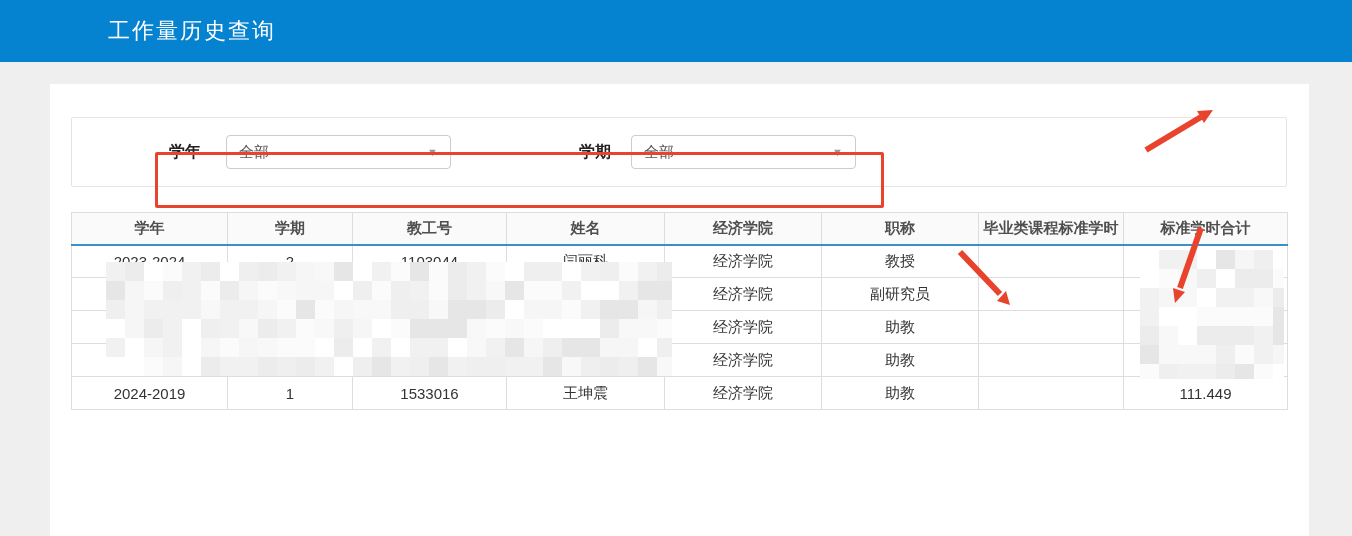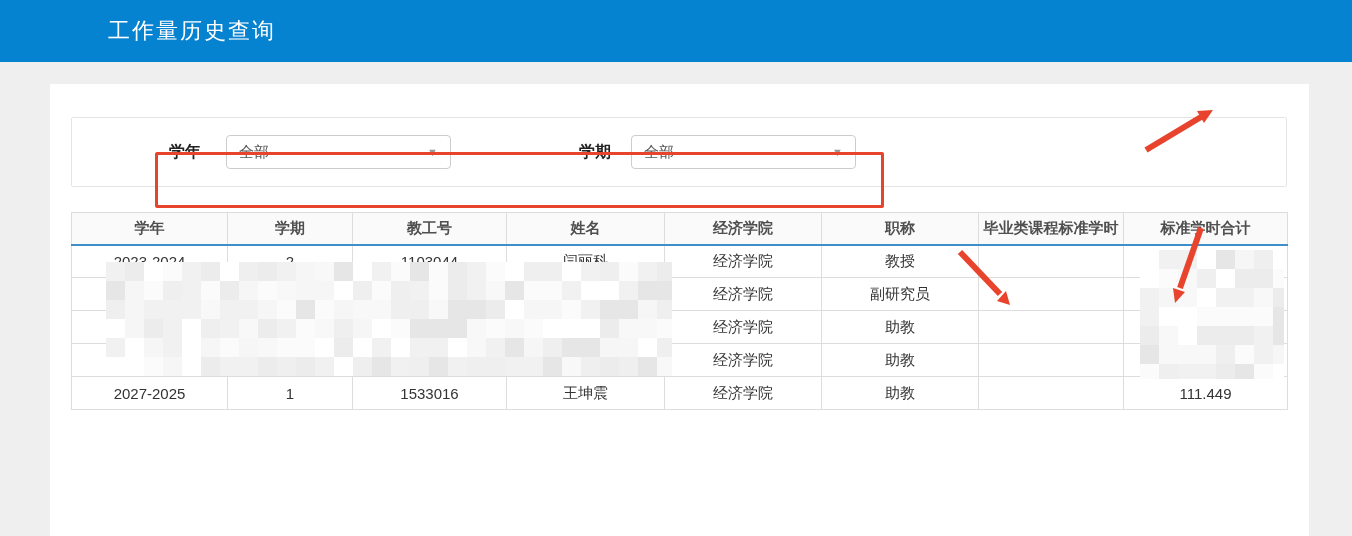--- a/index.html
+++ b/index.html
@@ -148,21 +148,21 @@
             <td></td>
             <td></td>
             <td></td>
             <td></td>
             <td>经济学院</td>
             <td>助教</td>
             <td></td>
             <td></td>
           </tr>
           <tr>
-            <td>2027-2025</td>
+            <td>2024-2019</td>
             <td>1</td>
             <td>1533016</td>
             <td>王坤震</td>
             <td>经济学院</td>
             <td>助教</td>
             <td></td>
             <td>111.449</td>
           </tr>
         </tbody>
     </table>

